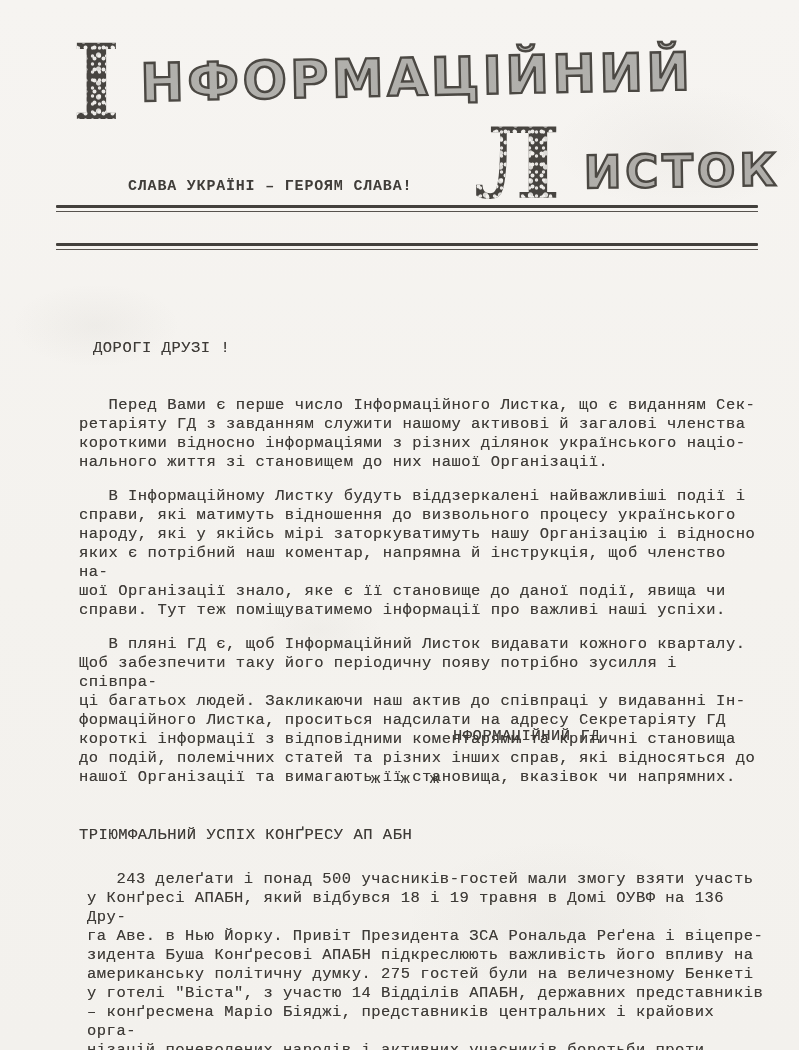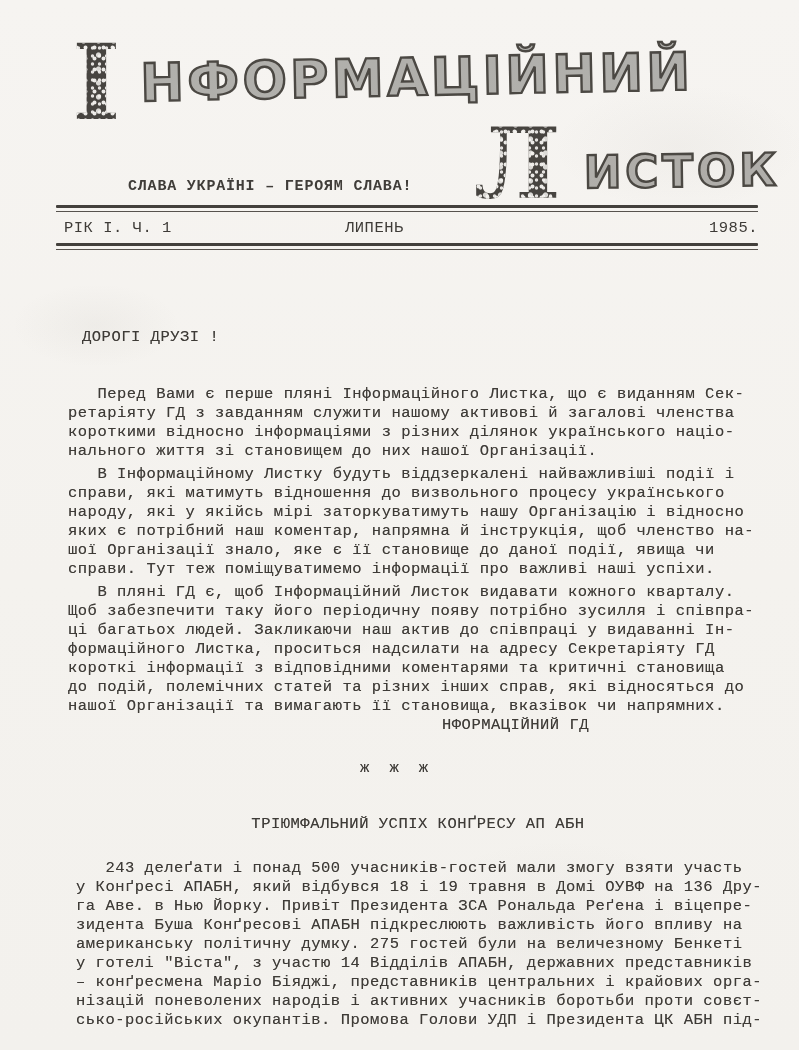--- a/index.html
+++ b/index.html
@@ -87,31 +87,31 @@
   .issue-volume { position: absolute; left: 64px; }
   .issue-month  { position: absolute; left: 345px; }
   .issue-year   { position: absolute; right: 41px; }
 
   
   .typed {
     font-size: 15.5px;
     line-height: 19px;
     letter-spacing: 0.5px;
     white-space: pre-wrap;
-    margin: 4px;
+    margin: 15px;
     color: #3e3b37;
     text-shadow: 0 0 0.4px rgba(62,59,55,0.55);
   }
   .salutation { position: absolute; left: 78px; top: 324px; }
   .letter-paragraphs { position: absolute; left: 64px; top: 381px; width: 710px; }
   .signature { position: absolute; left: 438px; top: 712px; }
   .separator { position: absolute; left: 356px; top: 755px; }
   .article-heading {
     position: absolute; left: 64px; top: 811px; width: 700px;
-    text-align: center;
+    text-align: left;
     font-weight: normal;
   }
   .article-paragraphs { position: absolute; left: 72px; top: 855px; width: 710px; }
 </style>
 </head>
 <body>
 
 <div class="page">
 
   <header>
@@ -120,36 +120,31 @@
     <div class="slogan">СЛАВА УКРАЇНІ – ГЕРОЯМ СЛАВА!</div>
     <div class="initial initial-l">Л</div>
     <div class="outline-title title-line2">ИСТОК</div>
   </header>
 
   <div class="rule rule-top">
     <div class="bar-thick"></div>
     <div class="bar-thin"></div>
   </div>
 
-  <div class="issue-bar">
-    <span class="issue-volume">РІК І. Ч. 1</span>
-    <span class="issue-month">ЛИПЕНЬ</span>
-    <span class="issue-year">1985.</span>
-  </div>
 
   <div class="rule rule-bottom">
     <div class="bar-thick"></div>
     <div class="bar-thin"></div>
   </div>
 
   <main>
     <p class="typed salutation">ДОРОГІ ДРУЗІ !</p>
 
     <div class="letter-paragraphs">
-      <p class="typed">   Перед Вами є перше пляні Інформаційного Листка, що є виданням Сек-
+      <p class="typed">   Перед Вами є перше число Інформаційного Листка, що є виданням Сек-
 ретаріяту ГД з завданням служити нашому активові й загалові членства
 короткими відносно інформаціями з різних ділянок українського націо-
 нального життя зі становищем до них нашої Організації.</p>
       <p class="typed">   В Інформаційному Листку будуть віддзеркалені найважливіші події і
 справи, які матимуть відношення до визвольного процесу українського
 народу, які у якійсь мірі заторкуватимуть нашу Організацію і відносно
 яких є потрібний наш коментар, напрямна й інструкція, щоб членство на-
 шої Організації знало, яке є її становище до даної події, явища чи
 справи. Тут теж поміщуватимемо інформації про важливі наші успіхи.</p>
       <p class="typed">   В пляні ГД є, щоб Інформаційний Листок видавати кожного кварталу.

